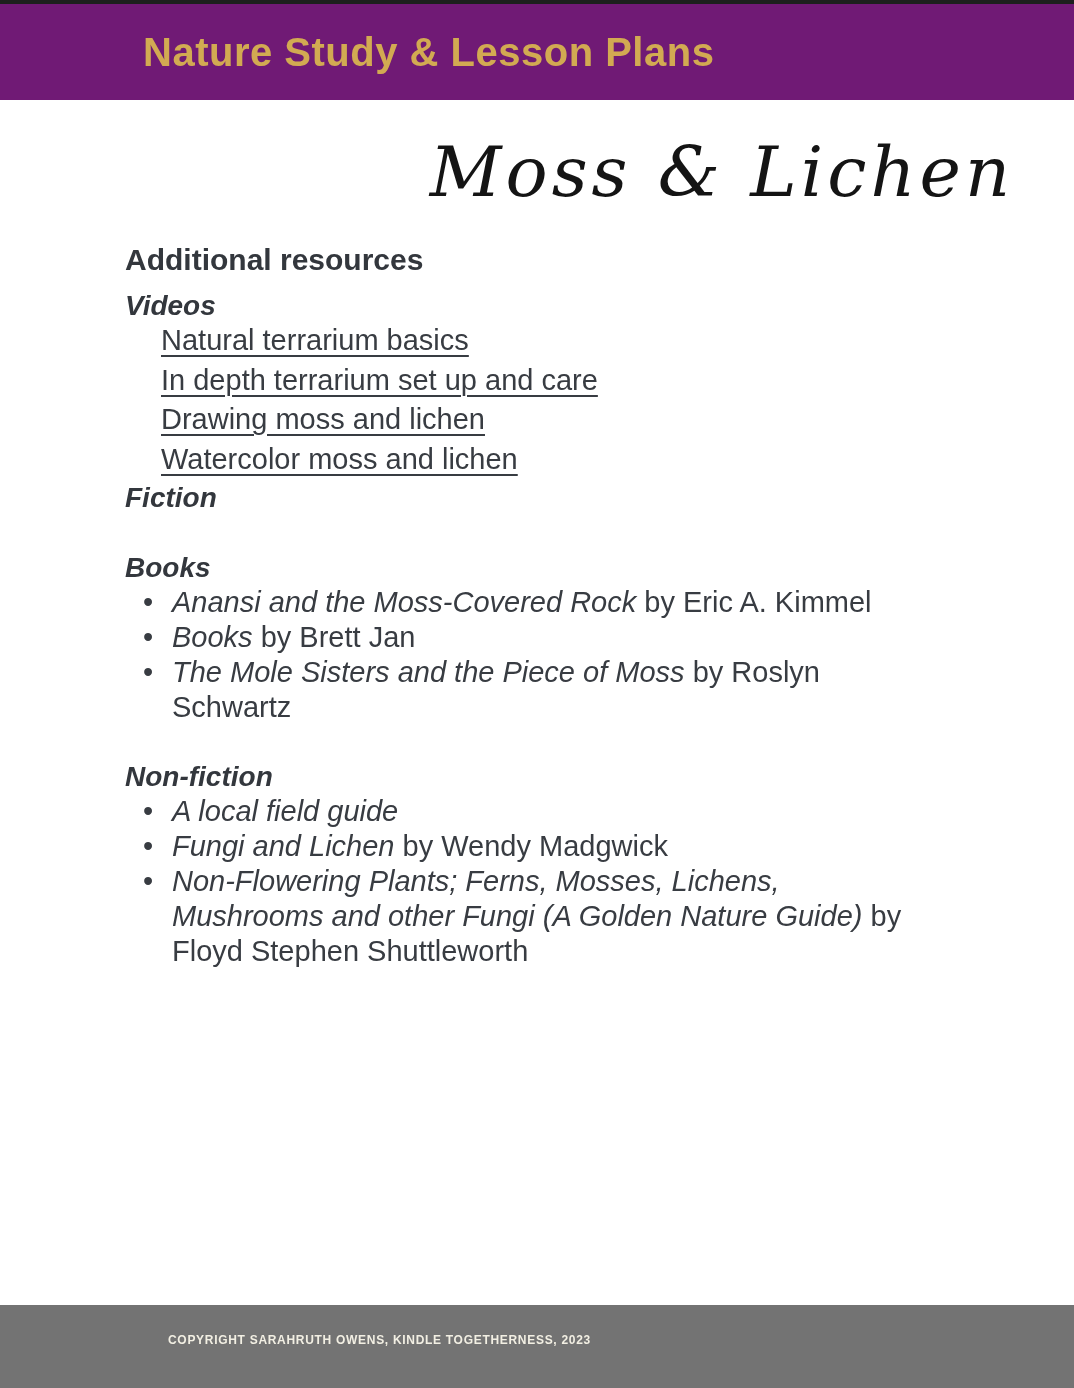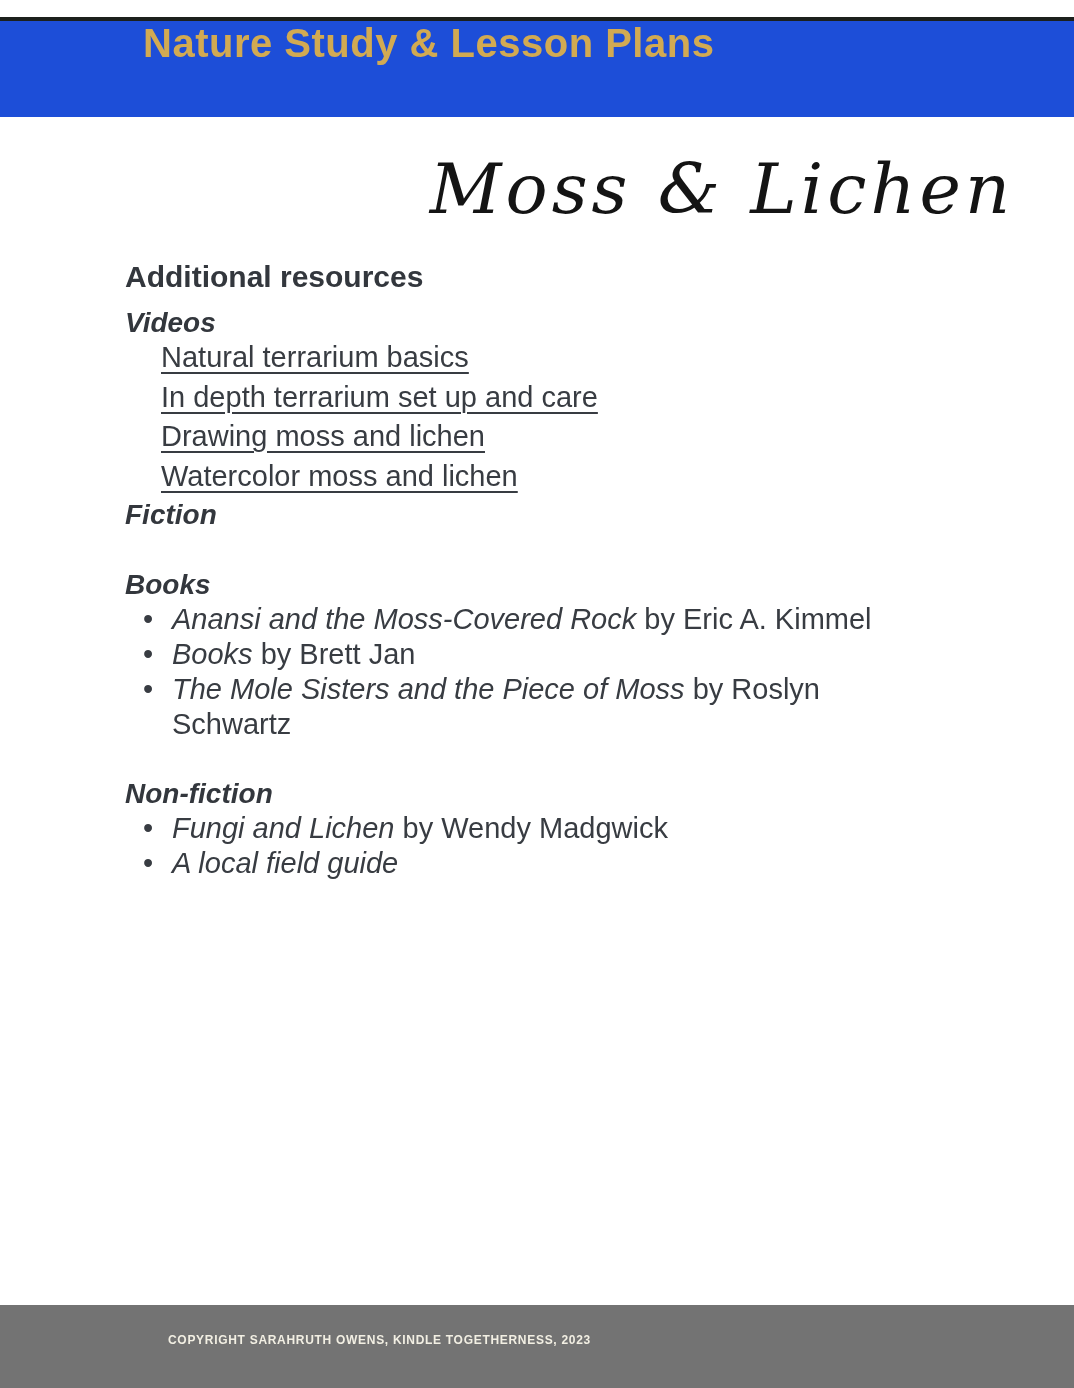--- a/index.html
+++ b/index.html
@@ -12,25 +12,25 @@
     color: #383c42;
     display: flex;
     flex-direction: column;
     overflow: hidden;
   }
 
   
   .header {
     height: 100px;
     flex: 0 0 100px;
-    background: #1d4ed8;
+    background: #701a75;
     border-top: 4px solid #1c201d;
     display: flex;
+    align-items: center;
     padding-left: 143px;
-    margin-top: 17px;
   }
   .header-title {
     color: #d2aa52;
     font-size: 40px;
     font-weight: bold;
     letter-spacing: 0.5px;
   }
 
   
   .content {
@@ -153,26 +153,30 @@
     </li>
     <li>
       <span class="book-title">The Mole Sisters and the Piece of Moss</span>
       <span class="book-by">by Roslyn Schwartz</span>
     </li>
   </ul>
 
   <h3 class="subheading nonfiction">Non-fiction</h3>
   <ul class="book-list">
     <li>
+      <span class="book-title">A local field guide</span>
+      <span class="book-by"></span>
+    </li>
+    <li>
       <span class="book-title">Fungi and Lichen</span>
       <span class="book-by">by Wendy Madgwick</span>
     </li>
     <li>
-      <span class="book-title">A local field guide</span>
-      <span class="book-by"></span>
+      <span class="book-title">Non-Flowering Plants; Ferns, Mosses, Lichens, Mushrooms and other Fungi (A Golden Nature Guide)</span>
+      <span class="book-by">by Floyd Stephen Shuttleworth</span>
     </li>
   </ul>
 
 </main>
 
 <footer class="footer">
   <div class="footer-copyright">COPYRIGHT SARAHRUTH OWENS, KINDLE TOGETHERNESS, 2023</div>
 </footer>
 
 </body></html>

